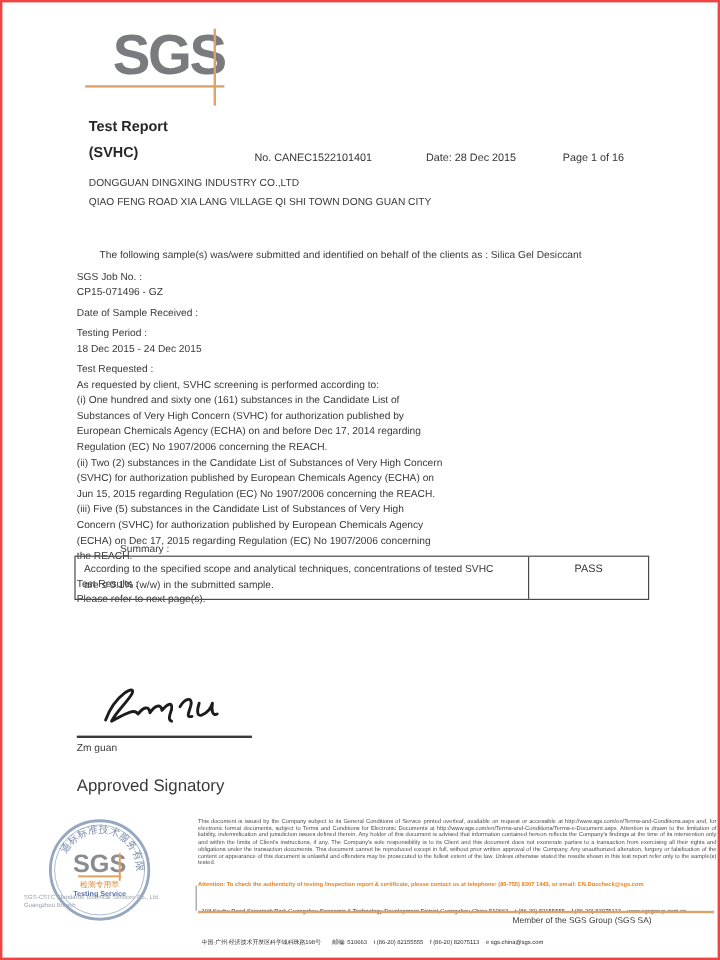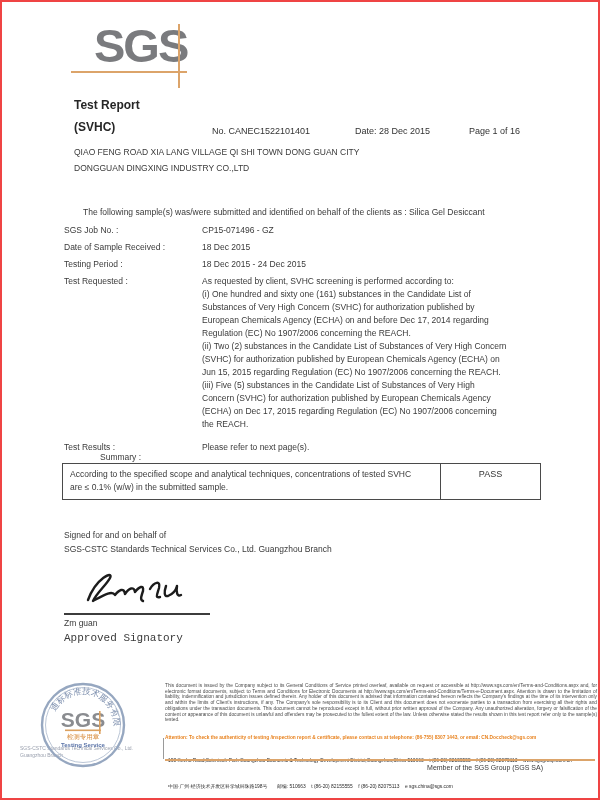--- a/index.html
+++ b/index.html
@@ -18,37 +18,37 @@
   .doc-title2 { position:absolute; left:72px; top:118px; font-size:12px; font-weight:bold; color:#262626; }
   .meta { position:absolute; top:100px; font-size:9px; color:#333;margin-top:24px; }
   .meta-no   { left:210px; }
   .meta-date { left:353px; }
   .meta-page { left:467px; }
   
   .client { position:absolute; left:72px; top:142px; font-size:8.5px; line-height:16px; color:#3a3a3a; }
   
   .intro { position:absolute; left:81px; top:205px; font-size:8.5px; color:#3a3a3a; }
   .fields { position:absolute; left:62px; top:222px; width:478px; font-size:8.5px; line-height:13px; }
-  .field-row { display:flex; margin-bottom:4px; }
+  .field-row { display:flex; margin-bottom:4px;flex-direction:column; }
   .field-row.gap-top { margin-top:10px; }
   .field-label { width:138px; flex-shrink:0; }
   .field-value { flex:1; white-space:pre-line; }
   
   .summary-label { position:absolute; left:62px; top:450px; font-size:8.5px;margin-left:36px; }
   .summary-box { position:absolute; left:60px; top:461px; width:479px; height:37px;
                  border:1px solid #4a4a4a; display:flex; box-sizing:border-box;gap:12px; }
   .sum-text { flex:1; padding:4px 7px 0 7px; font-size:8.5px; line-height:13px; }
   .sum-pass { width:99px; border-left:1px solid #4a4a4a; text-align:center;
               padding-top:5px; font-size:9px; color:#333; }
   
   .signoff { position:absolute; left:62px; top:526px; font-size:8.5px; line-height:14px; }
   .sig-svg { position:absolute; left:72px; top:562px; }
   .sig-line { position:absolute; left:62px; top:611px; width:146px; height:2px; background:#3c3c3c; }
   .sig-name  { position:absolute; left:62px; top:616px; font-size:8.5px; }
-  .sig-title { position:absolute; left:62px; top:630px; font-size:11px;font-family:Liberation Mono, monospace; }
+  .sig-title { position:absolute; left:62px; top:644px; font-size:14px; }
   
   .stamp-caption { position:absolute; left:18px; top:743px; width:150px; font-size:5px;
                    line-height:6.5px; color:#9aa0ae; z-index:1; }
   .stamp-svg { position:absolute; left:37px; top:679px; z-index:2; }
   .fineprint { position:absolute; left:163px; top:681px; width:432px; font-size:4.8px;
                line-height:5.7px; color:#4a4a4a; text-align:justify; }
   .attention { position:absolute; left:163px; top:733px; width:432px; font-size:4.8px;
                line-height:5.7px; color:#e8821e; font-weight:bold; }
   .addr { position:absolute; left:166px; top:738px; width:430px; font-size:4.9px;
           line-height:8.5px; color:#2b2b2b; white-space:pre; overflow:hidden; }
@@ -65,34 +65,33 @@
   <div class="logo-hline"></div>
   <div class="logo-vline"></div>
 
   <div class="doc-title">Test Report</div>
   <div class="doc-title2">(SVHC)</div>
   <div class="meta meta-no">No. CANEC1522101401</div>
   <div class="meta meta-date">Date: 28 Dec 2015</div>
   <div class="meta meta-page">Page 1 of 16</div>
 
   <div class="client">
+    <div>DONGGUAN DINGXING INDUSTRY CO.,LTD</div>
     <div>QIAO FENG ROAD XIA LANG VILLAGE QI SHI TOWN DONG GUAN CITY</div>
-    <div>DONGGUAN DINGXING INDUSTRY CO.,LTD</div>
   </div>
 
   <div class="intro">The following sample(s) was/were submitted and identified on behalf of the clients as : Silica Gel Desiccant</div>
 
   <div class="fields">
     <div class="field-row">
       <div class="field-label">SGS Job No. :</div>
       <div class="field-value">CP15-071496 - GZ</div>
     </div>
     <div class="field-row">
       <div class="field-label">Date of Sample Received :</div>
-      <div class="field-value">18 Dec 2015</div>
     </div>
     <div class="field-row">
       <div class="field-label">Testing Period :</div>
       <div class="field-value">18 Dec 2015 - 24 Dec 2015</div>
     </div>
     <div class="field-row">
       <div class="field-label">Test Requested :</div>
       <div class="field-value">As requested by client, SVHC screening is performed according to:
 (i) One hundred and sixty one (161) substances in the Candidate List of
 Substances of Very High Concern (SVHC) for authorization published by
@@ -111,24 +110,20 @@
       <div class="field-value">Please refer to next page(s).</div>
     </div>
   </div>
 
   <div class="summary-label">Summary :</div>
   <div class="summary-box">
     <div class="sum-text">According to the specified scope and analytical techniques, concentrations of tested SVHC are ≤ 0.1% (w/w) in the submitted sample.</div>
     <div class="sum-pass">PASS</div>
   </div>
 
-  <div class="signoff">
-    <div>Signed for and on behalf of</div>
-    <div>SGS-CSTC Standards Technical Services Co., Ltd. Guangzhou Branch</div>
-  </div>
 
   <svg class="sig-svg" width="150" height="50" viewBox="0 0 150 50">
     <title>Zmguan</title>
     <path d="M14 36 C22 14, 40 6, 36 14 C33 20, 22 30, 19 37 C30 31, 38 26, 41 31 C45 26, 50 23, 51 30 C55 24, 60 22, 61 28 C65 23, 70 20, 69 27 C67 33, 66 36, 69 37 M76 25 C80 18, 87 16, 85 24 C83 31, 81 34, 86 33 M92 22 C90 28, 90 33, 94 32 C99 30, 102 26, 103 22 C102 28, 103 33, 107 31" fill="none" stroke="#1c1c1c" stroke-width="2.4" stroke-linecap="round" stroke-linejoin="round"></path>
   </svg>
   <div class="sig-line"></div>
   <div class="sig-name">Zm guan</div>
   <div class="sig-title">Approved Signatory</div>
 
   <div class="stamp-caption">

